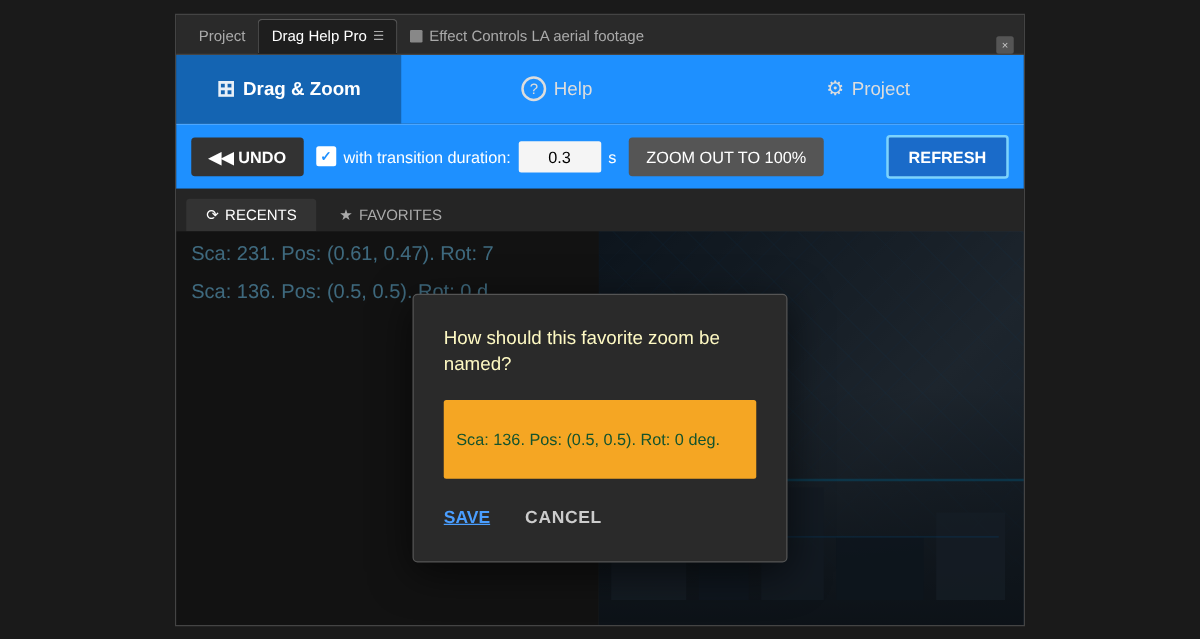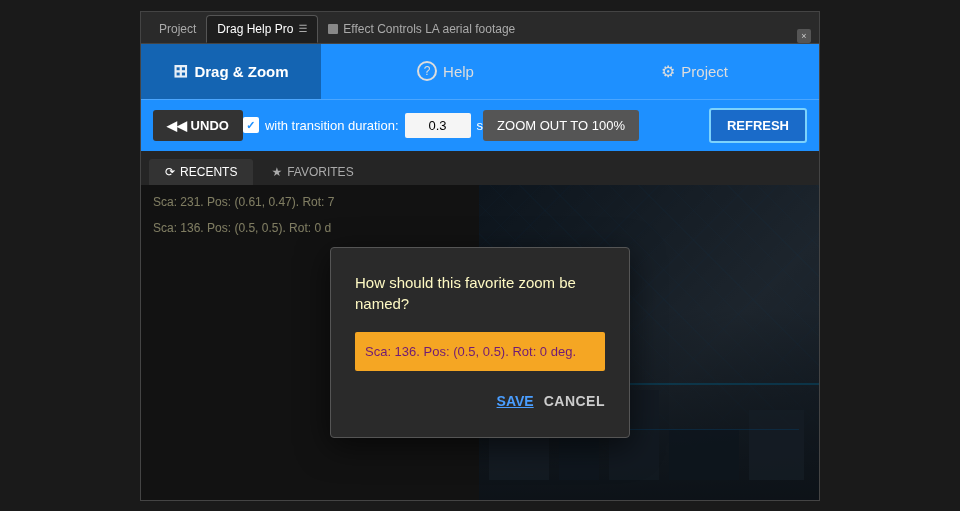--- a/index.html
+++ b/index.html
@@ -106,20 +106,21 @@
       flex: 1;
     }
 
     
     .toolbar {
       background: #1e90ff;
       display: flex;
       align-items: center;
       padding: 0 12px;
       height: 52px;
+      gap: 10px;
       border-top: 1px solid rgba(255,255,255,0.2);
     }
 
     .btn-undo {
       background: #333;
       color: #fff;
       border: none;
       padding: 8px 14px;
       font-size: 13px;
       cursor: pointer;
@@ -226,22 +227,22 @@
       position: relative;
       overflow: hidden;
     }
 
     .recent-items {
       padding: 4px 0;
     }
 
     .recent-item {
       padding: 6px 12px;
-      font-size: 12px;
-      color: #fef9c3;
+      font-size: 16px;
+      color: #7dd3fc;
       cursor: pointer;
       white-space: nowrap;
       overflow: hidden;
       text-overflow: ellipsis;
     }
 
     
     .bg-image {
       position: absolute;
       right: 0;
@@ -284,32 +285,31 @@
       color: #fef9c3;
       font-size: 15px;
       margin-bottom: 18px;
       line-height: 1.4;
     }
 
     .dialog-input {
       width: 100%;
       background: #f5a623;
       border: none;
-      padding: 12px 10px;
-      font-size: 13px;
-      color: #701a75;
+      padding: 24px 10px;
+      font-size: 13px;
+      color: #14532d;
       border-radius: 2px;
       margin-bottom: 18px;
     }
 
     .dialog-buttons {
       display: flex;
-      gap: 10px;
-      align-items: center;
-      justify-content: flex-end;
+      gap: 28px;
+      align-items: center;
     }
 
     .btn-save {
       background: transparent;
       border: none;
       color: #4a9eff;
       font-size: 14px;
       font-weight: bold;
       cursor: pointer;
       padding: 4px 0;

